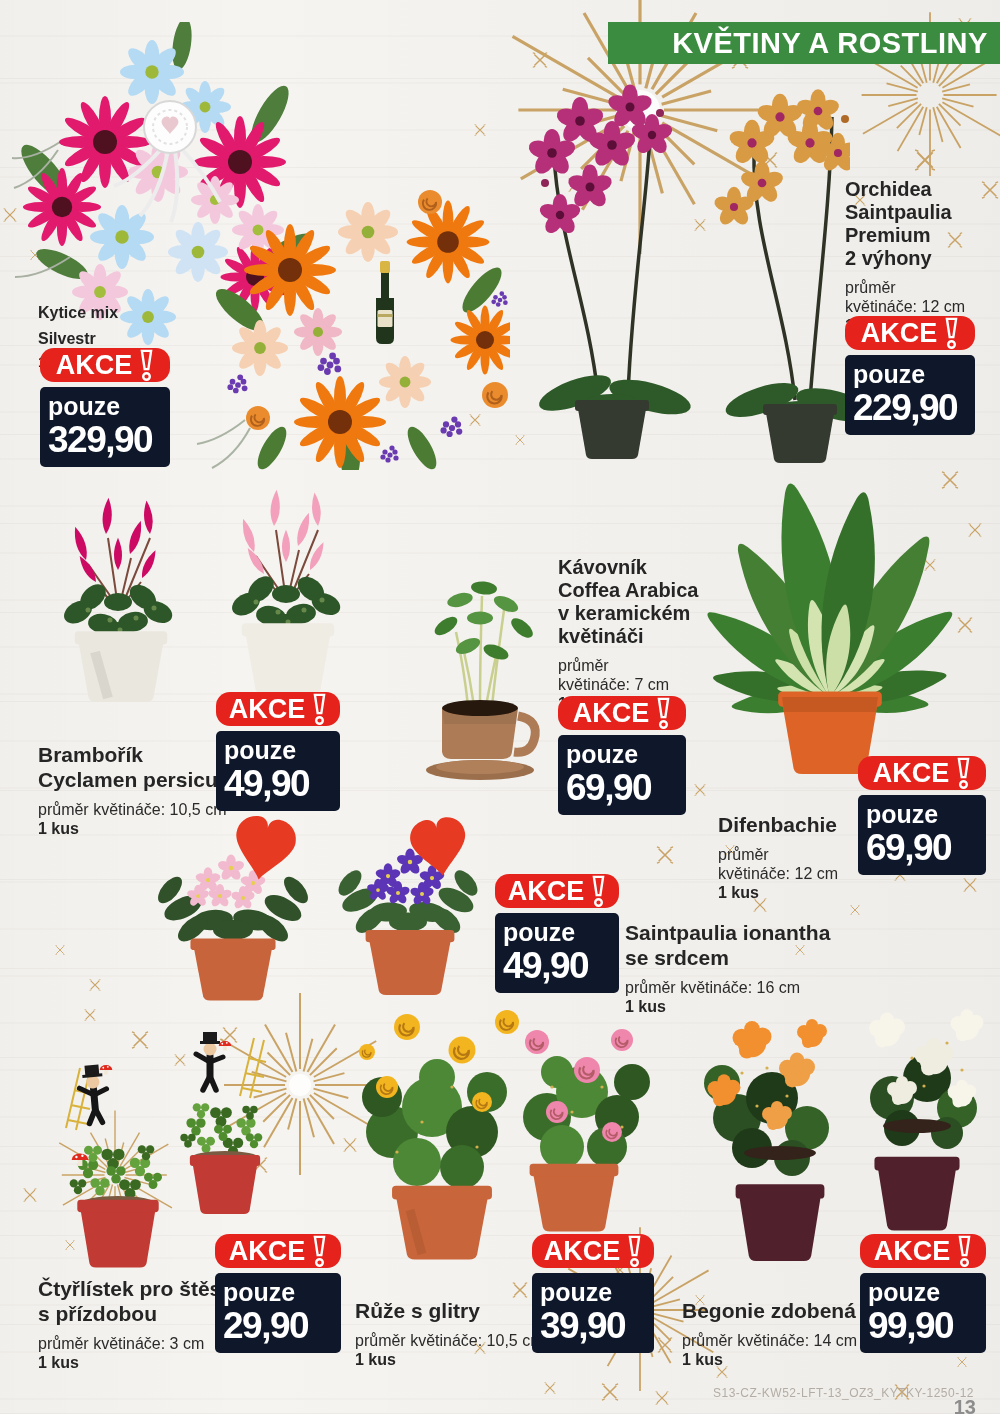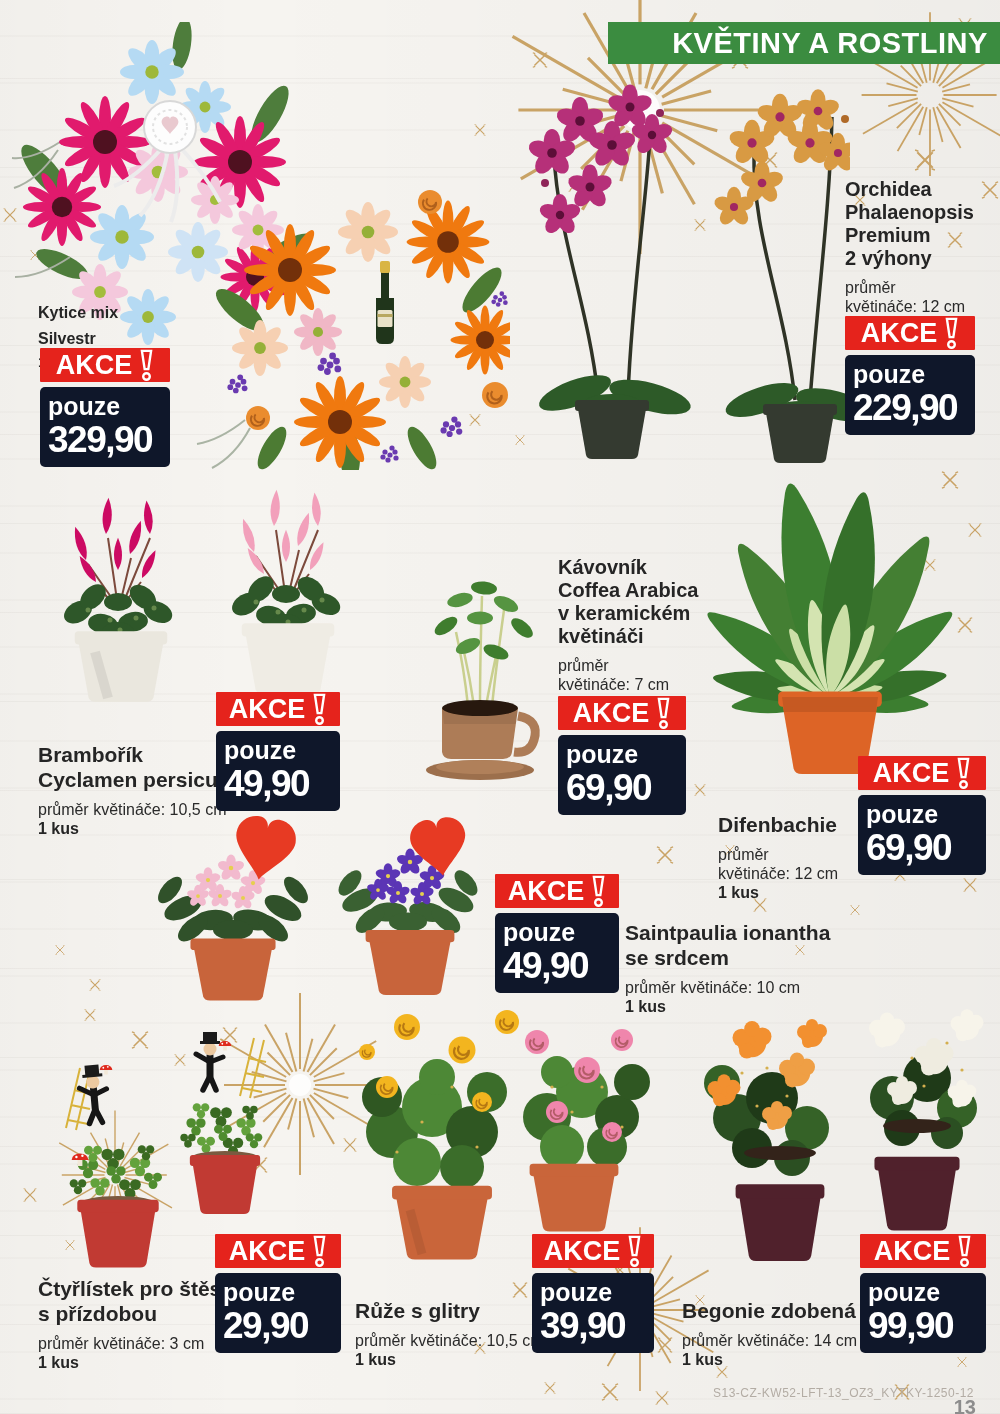--- a/index.html
+++ b/index.html
@@ -22,21 +22,21 @@
   }
   .ptext{position:absolute;z-index:4;}
   .pname{font-weight:bold;font-size:21px;line-height:25px;color:#252525;}
   .pname.sz22{font-size:16px;line-height:26px;margin-top:20px;}
   .pname.sz20{font-size:20px;line-height:23px;}
   .pdet{font-size:16px;line-height:19px;margin-top:8px;color:#2a2a2a;}
   .punit{font-size:16px;line-height:20px;font-weight:bold;}
   .punit.sm{font-size:15px;}
   .tag{position:absolute;z-index:5;}
   .akce{
-    background:#e5231c;color:#fff;height:34px;border-radius:1px;
+    background:#e5231c;color:#fff;height:34px;border-radius:14px;
     display:flex;align-items:center;justify-content:center;gap:7px;
   }
   .akce-t{font-weight:bold;font-size:27px;line-height:1;}
   .excl{display:block;}
   .price{background:#0f172a;color:#fff;margin-top:5px;border-radius:5px;padding:6px 4px 8px 8px;}
   .pouze{font-weight:bold;font-size:25px;line-height:1.05;}
   .amount{font-weight:bold;font-size:37px;line-height:1.02;letter-spacing:-1.5px;margin-top:2px;}
   .pageno{position:absolute;z-index:4;right:24px;top:1396px;font-size:20px;font-weight:bold;color:#8d8d8d;}
   .footcode{position:absolute;z-index:4;right:26px;top:1386px;font-size:12px;color:#b3aca4;letter-spacing:0.5px;}
 </style>
@@ -785,21 +785,21 @@
   <div class="pname sz22">
     <div>Kytice mix</div>
     <div>Silvestr</div>
   </div>
   <div class="punit sm">1 svazek</div>
 </div>
 
 <div class="ptext" style="left:845px;top:178px">
   <div class="pname sz20">
     <div>Orchidea</div>
-    <div>Phalaenopsis</div>
+    <div>Saintpaulia</div>
     <div>Premium</div>
     <div>2 výhony</div>
   </div>
   <div class="pdet">
     <div>průměr</div>
     <div>květináče: 12 cm</div>
   </div>
   <div class="punit">1 kus</div>
 </div>
 
@@ -838,21 +838,21 @@
   </div>
   <div class="punit">1 kus</div>
 </div>
 
 <div class="ptext" style="left:625px;top:920px">
   <div class="pname">
     <div>Saintpaulia ionantha</div>
     <div>se srdcem</div>
   </div>
   <div class="pdet">
-    <div>průměr květináče: 10 cm</div>
+    <div>průměr květináče: 16 cm</div>
   </div>
   <div class="punit">1 kus</div>
 </div>
 
 <div class="ptext" style="left:38px;top:1276px">
   <div class="pname">
     <div>Čtyřlístek pro štěstí</div>
     <div>s přízdobou</div>
   </div>
   <div class="pdet">

